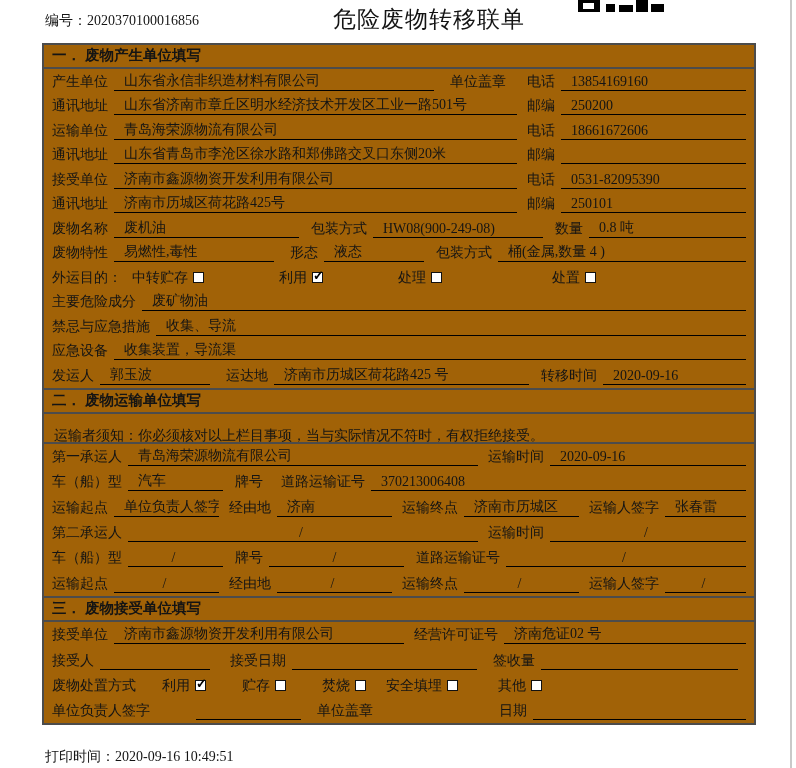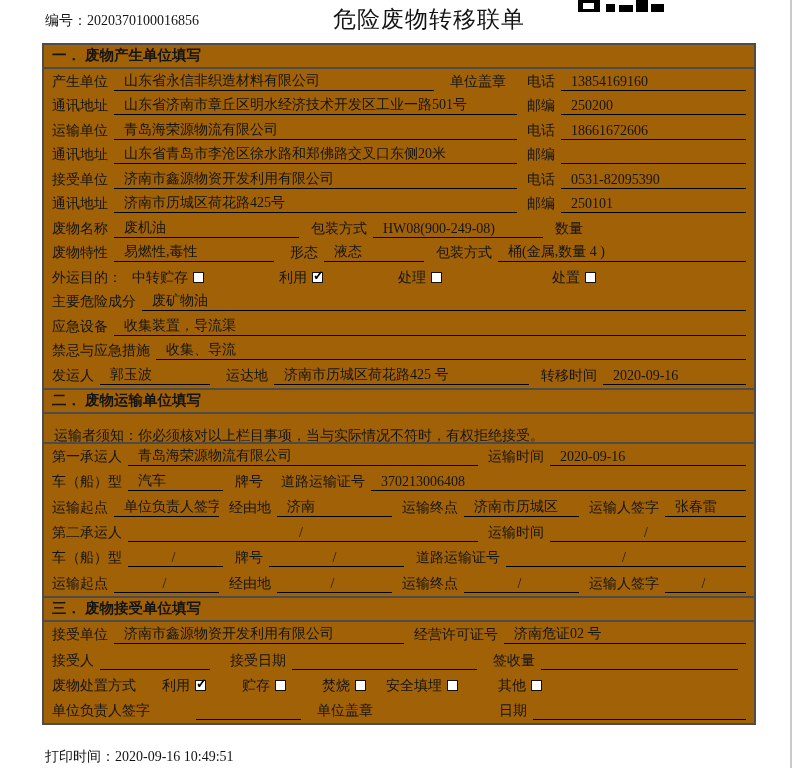--- a/index.html
+++ b/index.html
@@ -116,20 +116,21 @@
       <span class="lbl ml10">邮编</span>
       <span class="val w185">250101</span>
     </div>
 
     <div class="row">
       <span class="lbl">废物名称</span>
       <span class="val w185">废机油</span>
       <span class="lbl ml12">包装方式</span>
       <span class="val w170">HW08(900-249-08)</span>
       <span class="lbl ml12">数量</span>
+      <span class="vf">0.8 吨</span>
     </div>
 
     <div class="row">
       <span class="lbl">废物特性</span>
       <span class="val w160">易燃性,毒性</span>
       <span class="lbl ml16">形态</span>
       <span class="val w100">液态</span>
       <span class="lbl ml12">包装方式</span>
       <span class="vf">桶(金属,数量  4 )</span>
     </div>
@@ -141,27 +142,27 @@
       <span class="opt ml75"><span>处理</span><span class="cb"></span></span>
       <span class="opt ml110"><span>处置</span><span class="cb"></span></span>
     </div>
 
     <div class="row">
       <span class="lbl">主要危险成分</span>
       <span class="vf">废矿物油</span>
     </div>
 
     <div class="row">
+      <span class="lbl">禁忌与应急措施</span>
+      <span class="vf">收集、导流</span>
+    </div>
+
+    <div class="row">
       <span class="lbl">应急设备</span>
       <span class="vf">收集装置，导流渠</span>
-    </div>
-
-    <div class="row">
-      <span class="lbl">禁忌与应急措施</span>
-      <span class="vf">收集、导流</span>
     </div>
 
     <div class="row">
       <span class="lbl">发运人</span>
       <span class="val w110">郭玉波</span>
       <span class="lbl ml16">运达地</span>
       <span class="val w255">济南市历城区荷花路425 号</span>
       <span class="lbl ml12">转移时间</span>
       <span class="vf">2020-09-16</span>
     </div>

